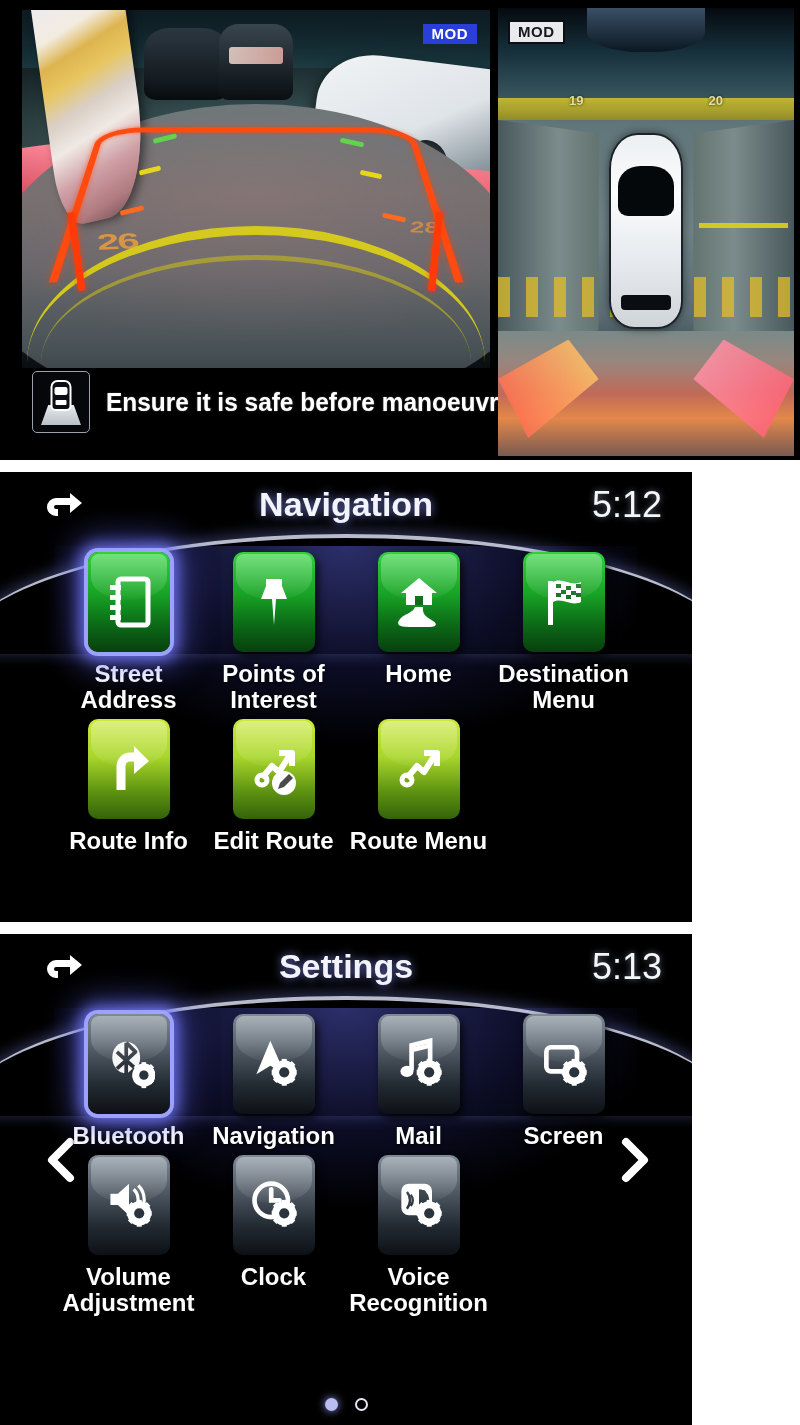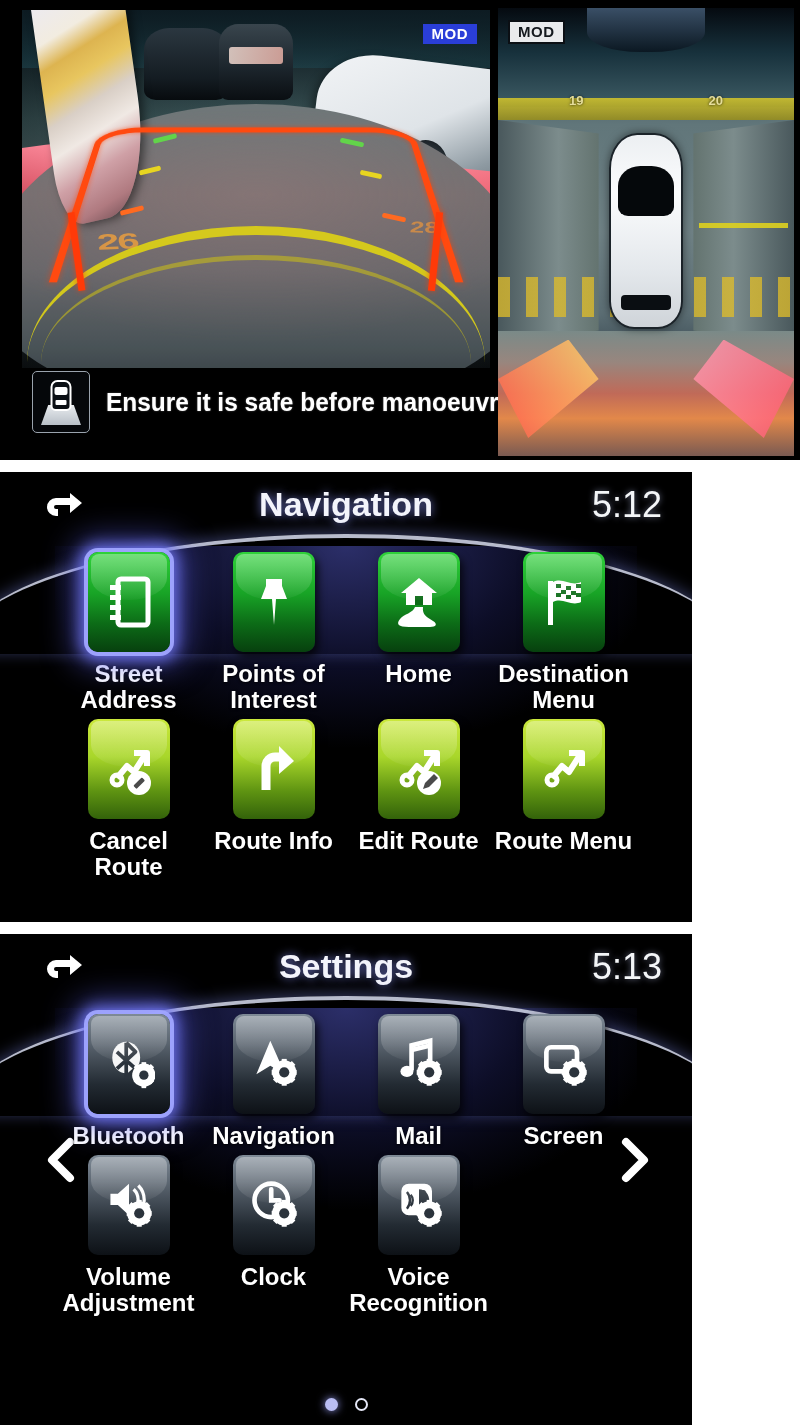--- a/index.html
+++ b/index.html
@@ -487,35 +487,20 @@
                 <rect x="40" y="22" width="5" height="4"></rect>
             </g>
           </svg>
         </div>
         <div class="label">
           <span>Destination</span><br>
           <span>Menu</span>
         </div>
       </div>
 
-      <div class="cell">
-        <div class="tile lime">
-          <svg class="svgicon" viewBox="0 0 56 62">
-            <path d="M16 40 L26 28 L33 34 L44 17" fill="none" stroke="#fff" stroke-width="6" stroke-linejoin="round"></path>
-            <path d="M33 15 h13 v13" fill="none" stroke="#fff" stroke-width="6" stroke-linejoin="round"></path>
-            <circle cx="16" cy="42" r="5" fill="none" stroke="#fff" stroke-width="5"></circle>
-            <circle cx="38" cy="45" r="12" fill="#fff"></circle>
-            <rect x="32" y="43" width="12" height="4.5" rx="1" fill="#4a4a4a" transform="rotate(-45 38 45)"></rect>
-          </svg>
-        </div>
-        <div class="label">
-          <span>Cancel</span><br>
-          <span>Route</span>
-        </div>
-      </div>
 
       <div class="cell">
         <div class="tile lime">
           <svg class="svgicon" viewBox="0 0 56 62">
             <path d="M20 52 V28 a9 9 0 0 1 9-9 h8" fill="none" stroke="#fff" stroke-width="9" stroke-linecap="butt"></path>
             <path d="M33 8 L48 23 L33 36 z" fill="#fff"></path>
           </svg>
         </div>
         <div class="label">
           <span>Route Info</span>

